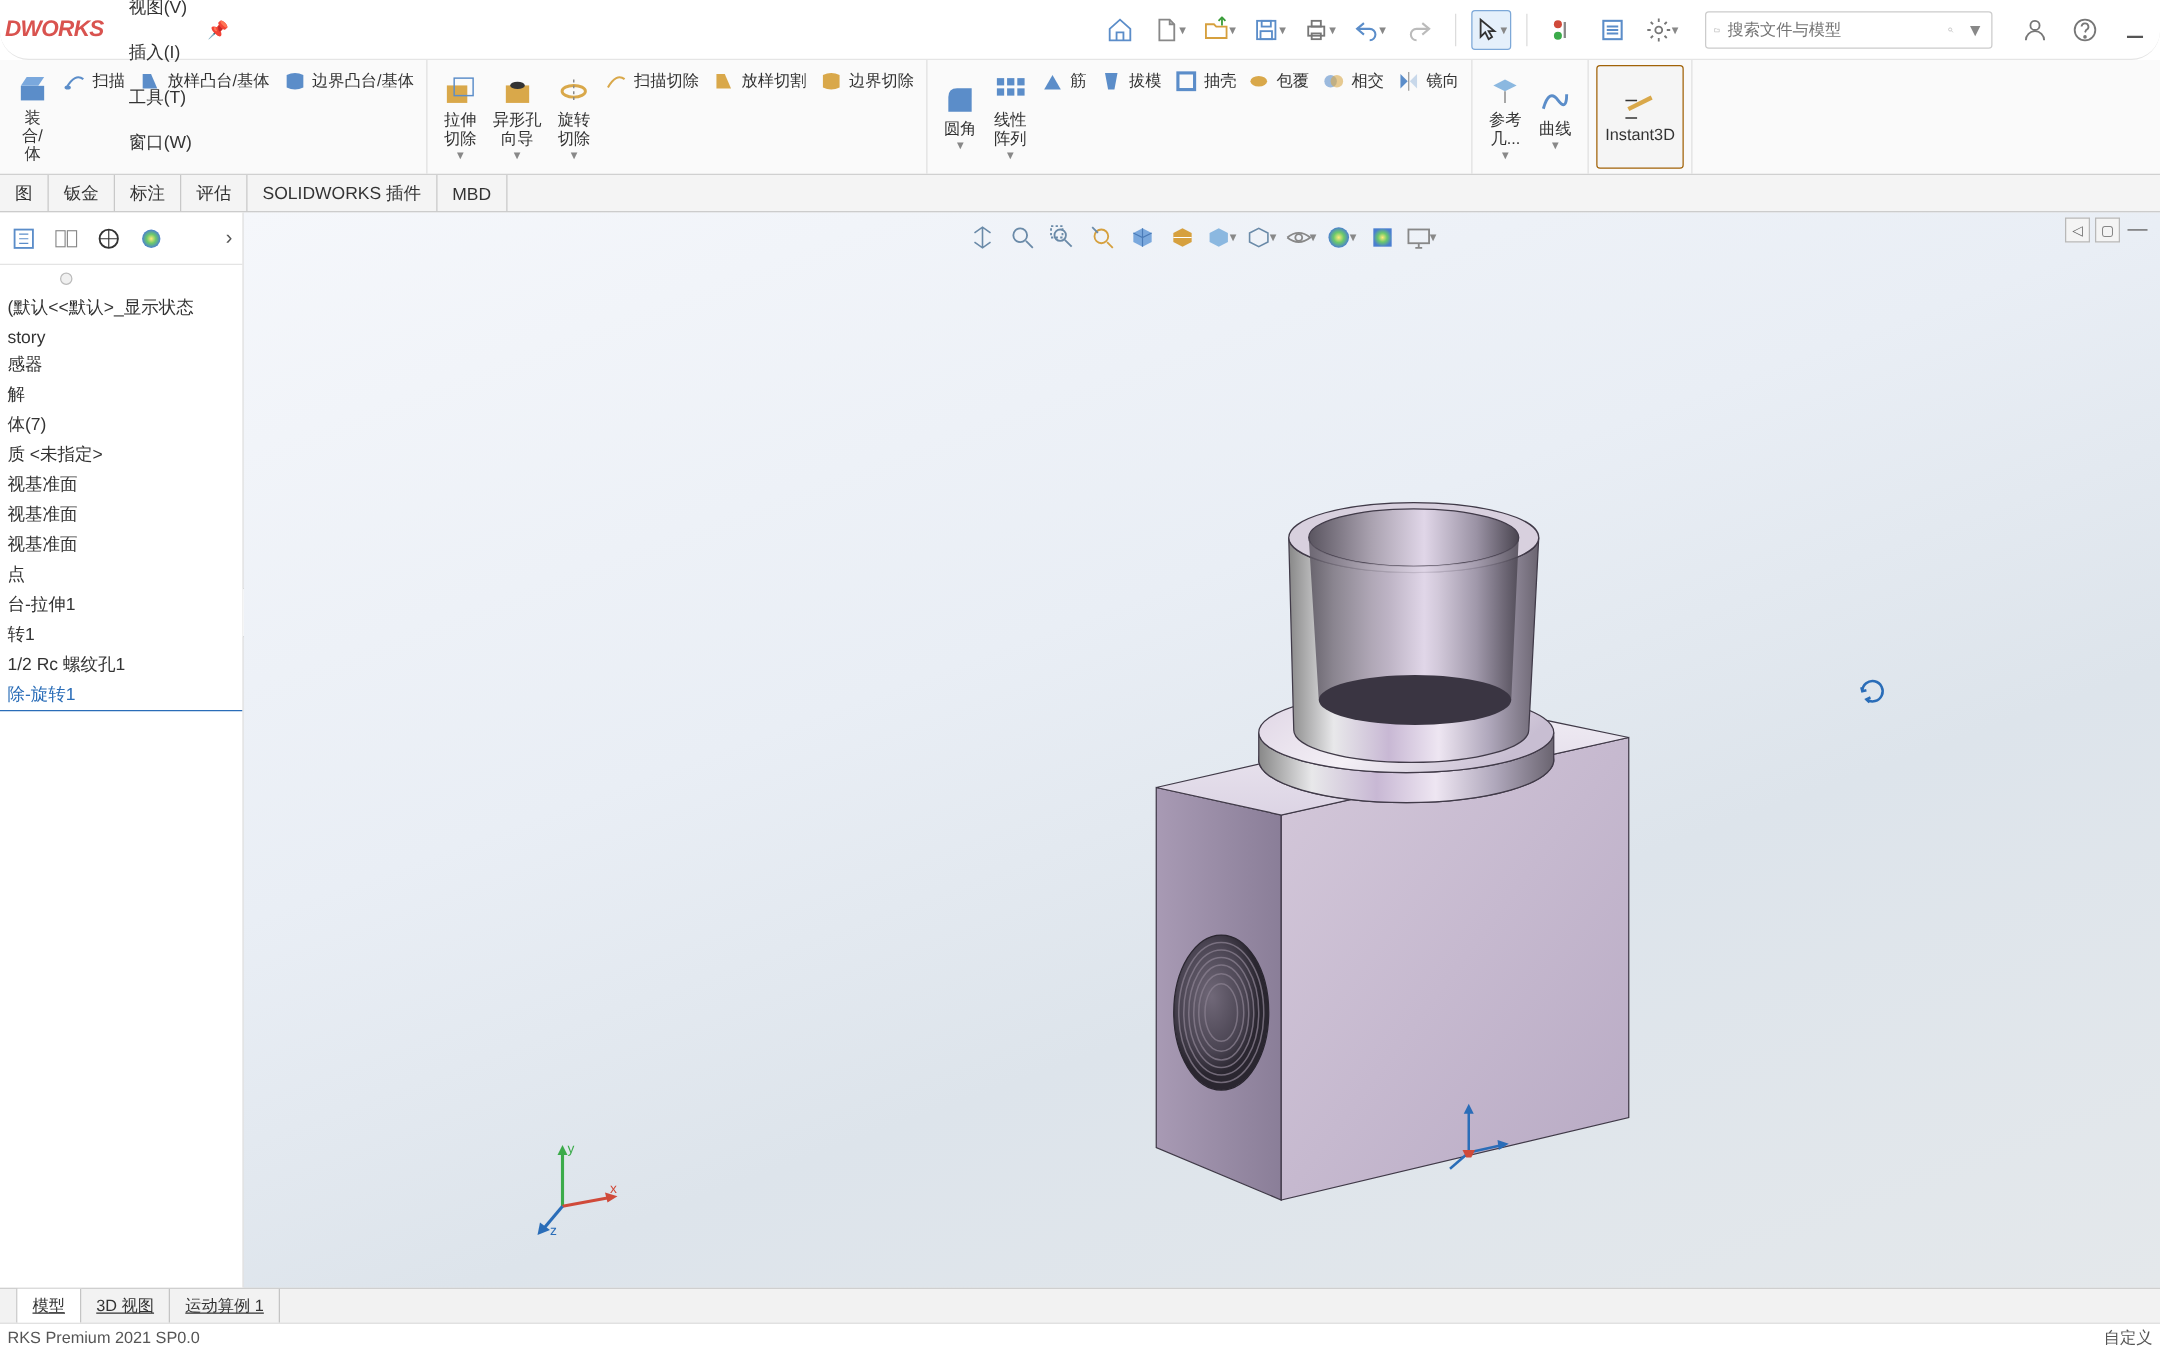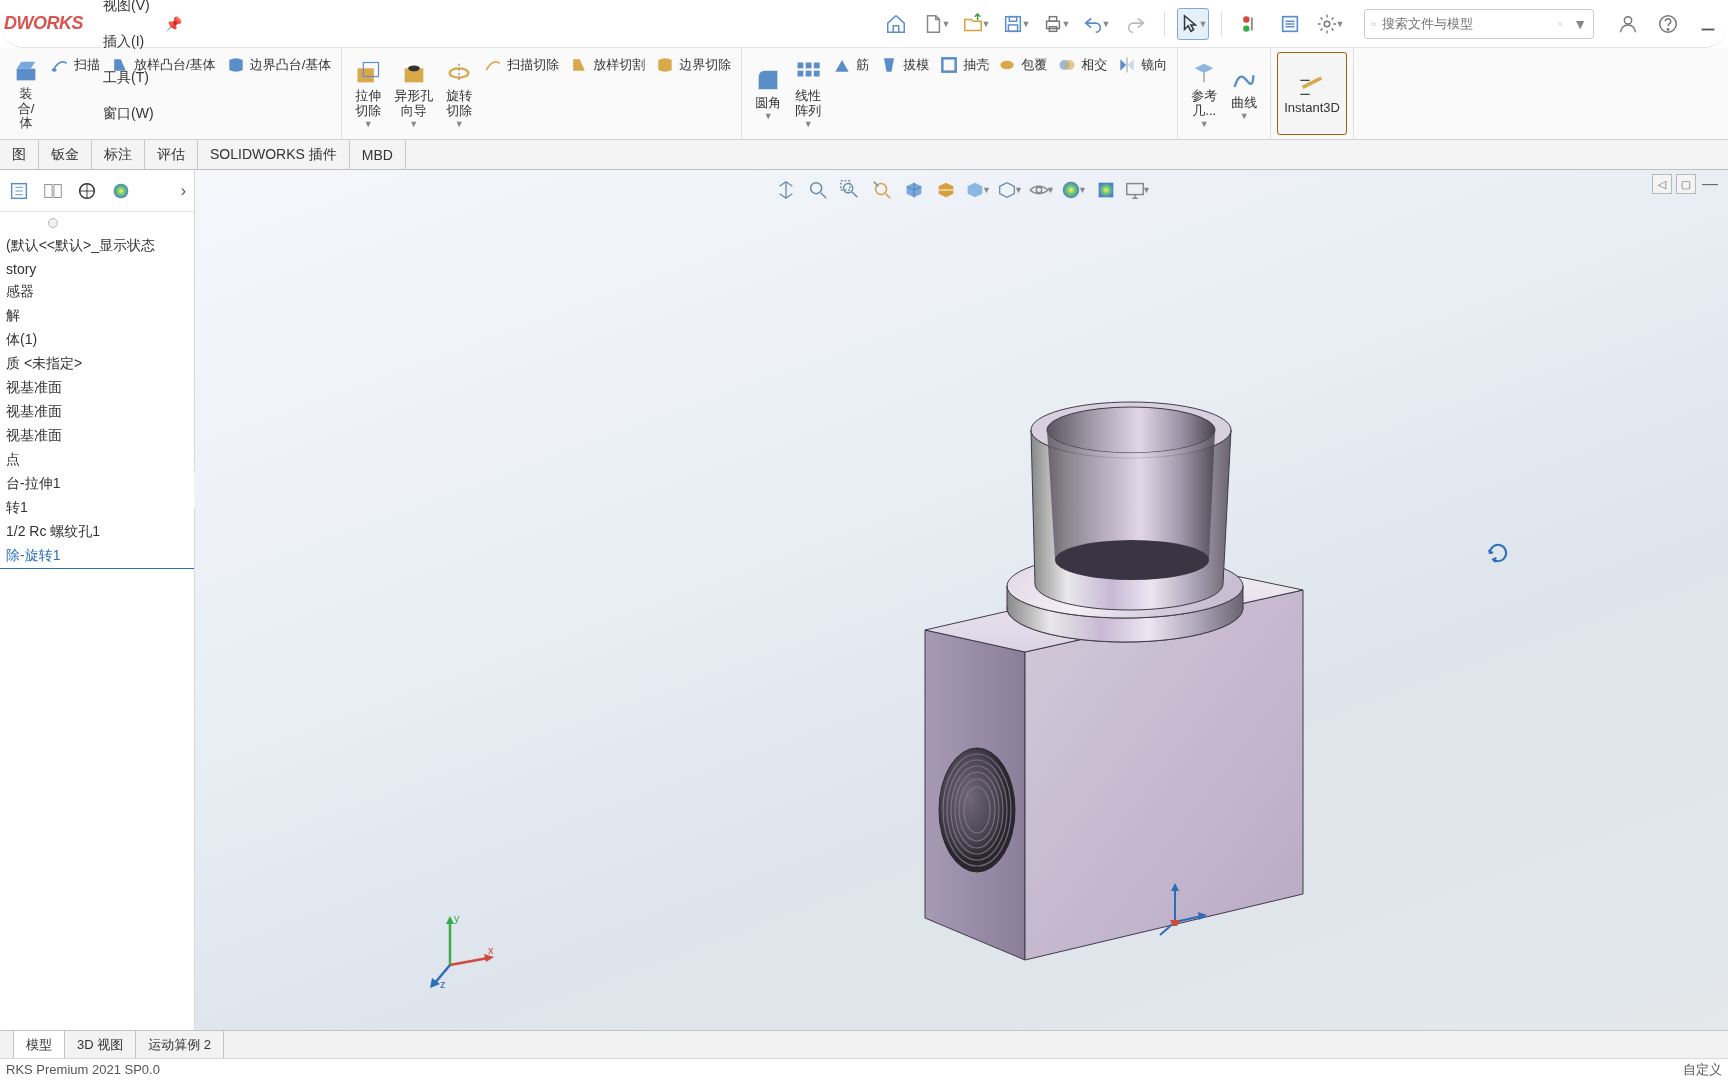--- a/index.html
+++ b/index.html
@@ -55,21 +55,21 @@
 .hud-right { position: absolute; top: 4px; right: 8px; display: flex; gap: 4px; }
 .hud-right .hrb { width: 20px; height: 20px; border: 1px solid #b8b8b8; background: #f4f4f4; display: flex; align-items: center; justify-content: center; font-size: 11px; color: #666; }
 
 .model-svg { position: absolute; left: 700px; top: 120px; }
 .rotate-cursor { position: absolute; left: 1290px; top: 370px; }
 .rotate-cursor svg { width: 26px; height: 26px; }
 
 .triad-vp { position: absolute; left: 225px; bottom: 40px; }
 .triad-origin { position: absolute; left: 955px; bottom: 90px; }
 
-.bottom-tabs { height: 28px; background: #f2f2f2; border-top: 1px solid #c4c4c4; display: flex; align-items: stretch; }
+.bottom-tabs { height: 28px; background: #f2f2f2; border-top: 1px solid #c4c4c4; display: flex; align-items: stretch; text-decoration: underline; }
 .btab { padding: 3px 12px; border-right: 1px solid #c4c4c4; font-size: 13px; display: flex; align-items: center; cursor: pointer; }
 .btab.active { background: #fff; }
 .statusbar { height: 22px; background: #fff; border-top: 1px solid #d8d8d8; display: flex; align-items: center; font-size: 13px; color: #555; padding: 0 6px; }
 .statusbar .st-right { margin-left: auto; font-family: Liberation Serif, serif; }
 </style>
 </head>
 <body>
 
 <div class="titlebar">
   <div class="logo">DWORKS</div>
@@ -426,21 +426,21 @@
       <div class="chev">›</div>
     </div>
     <div class="side-blank">
         <div class="dot"></div>
       </div>
     <div class="tree">
       <div class="tree-item">(默认&lt;&lt;默认&gt;_显示状态</div>
       <div class="tree-item">story</div>
       <div class="tree-item">感器</div>
       <div class="tree-item">解</div>
-      <div class="tree-item">体(1)</div>
+      <div class="tree-item">体(7)</div>
       <div class="tree-item">质 &lt;未指定&gt;</div>
       <div class="tree-item">视基准面</div>
       <div class="tree-item">视基准面</div>
       <div class="tree-item">视基准面</div>
       <div class="tree-item">点</div>
       <div class="tree-item">台-拉伸1</div>
       <div class="tree-item">转1</div>
       <div class="tree-item">1/2 Rc 螺纹孔1</div>
       <div class="tree-item sel">除-旋转1</div>
     </div>
@@ -631,19 +631,19 @@
       <line x1="25" y1="42" x2="10" y2="55" stroke="#2a6db8" stroke-width="2"></line>
       <polygon points="20,40 30,40 27,46 23,46" fill="#d04a3a"></polygon>
     </svg>
   </div>
 </div>
 
 <div class="bottom-tabs">
   <div style="width:14px;border-right:1px solid #c4c4c4"></div>
   <div class="btab active">模型</div>
   <div class="btab">3D 视图</div>
-  <div class="btab">运动算例 2</div>
+  <div class="btab">运动算例 1</div>
 </div>
 
 <div class="statusbar">
   <span>RKS Premium 2021 SP0.0</span>
   <span class="st-right">自定义</span>
 </div>
 
 </body></html>

